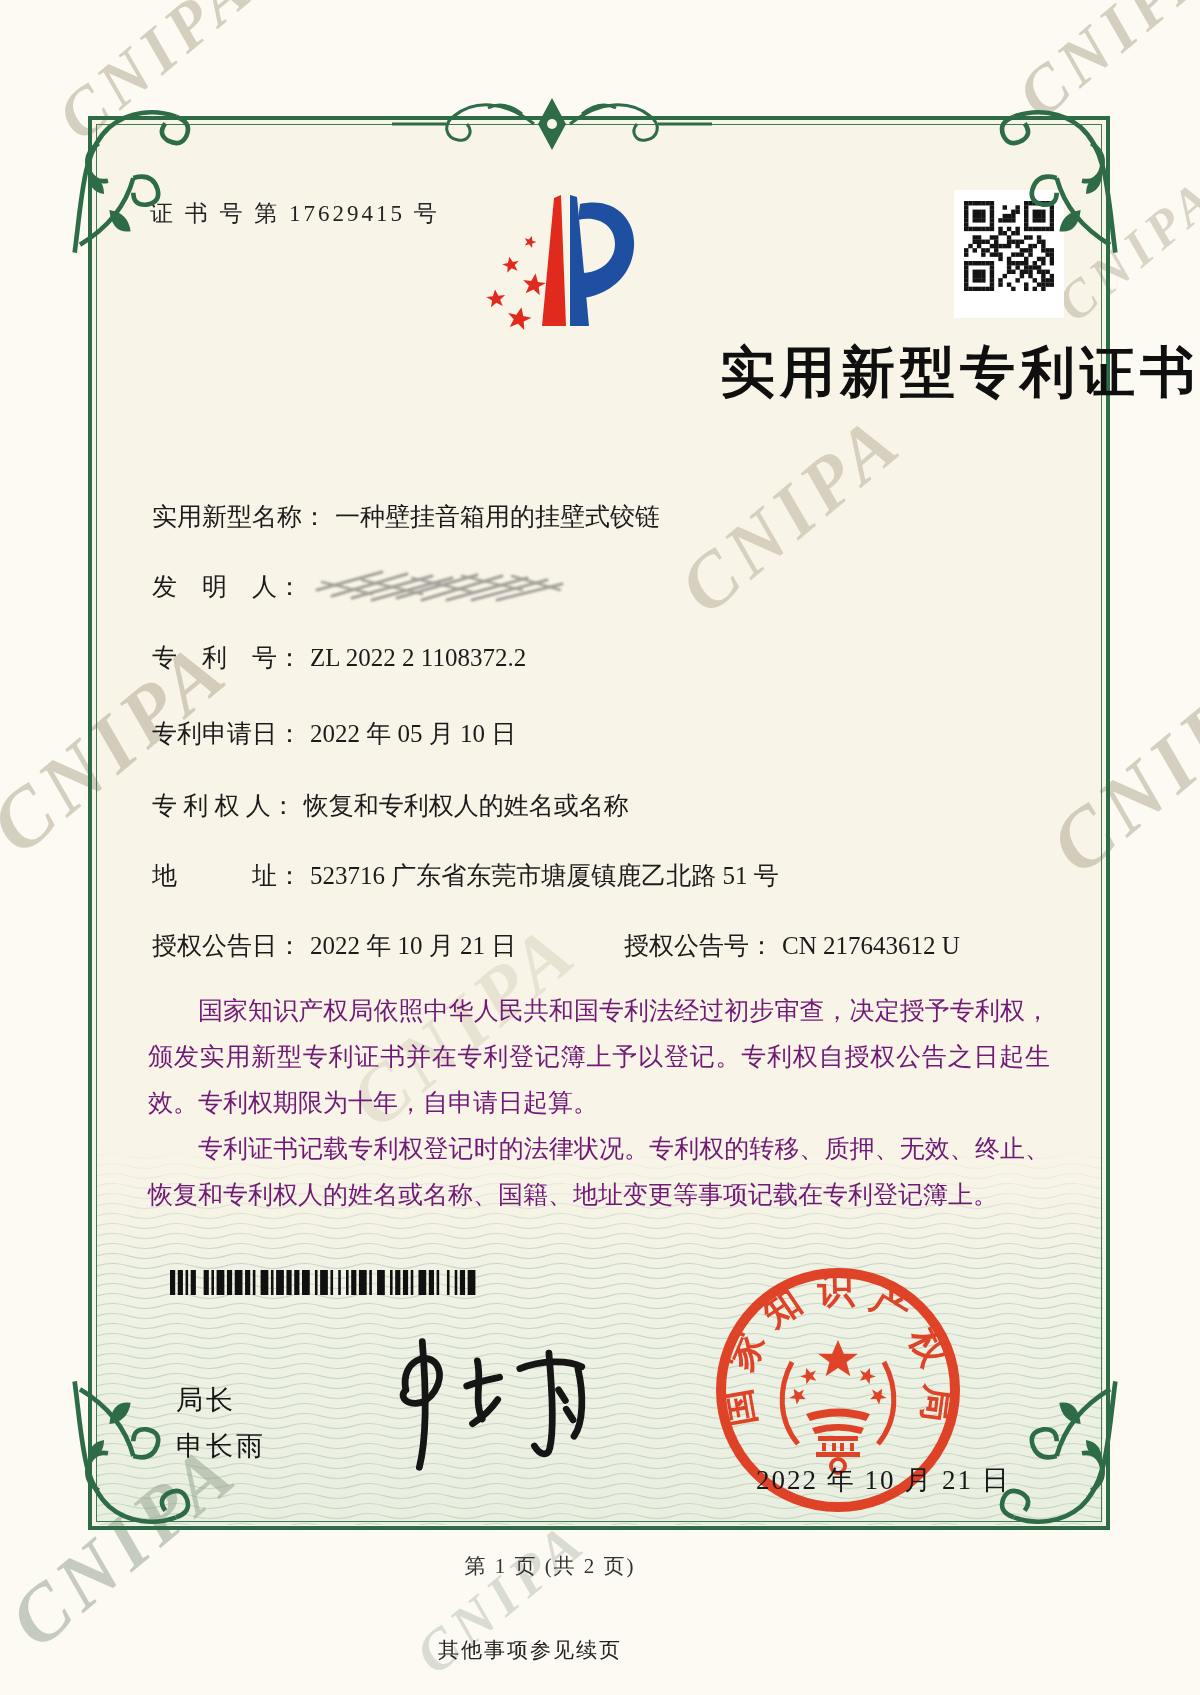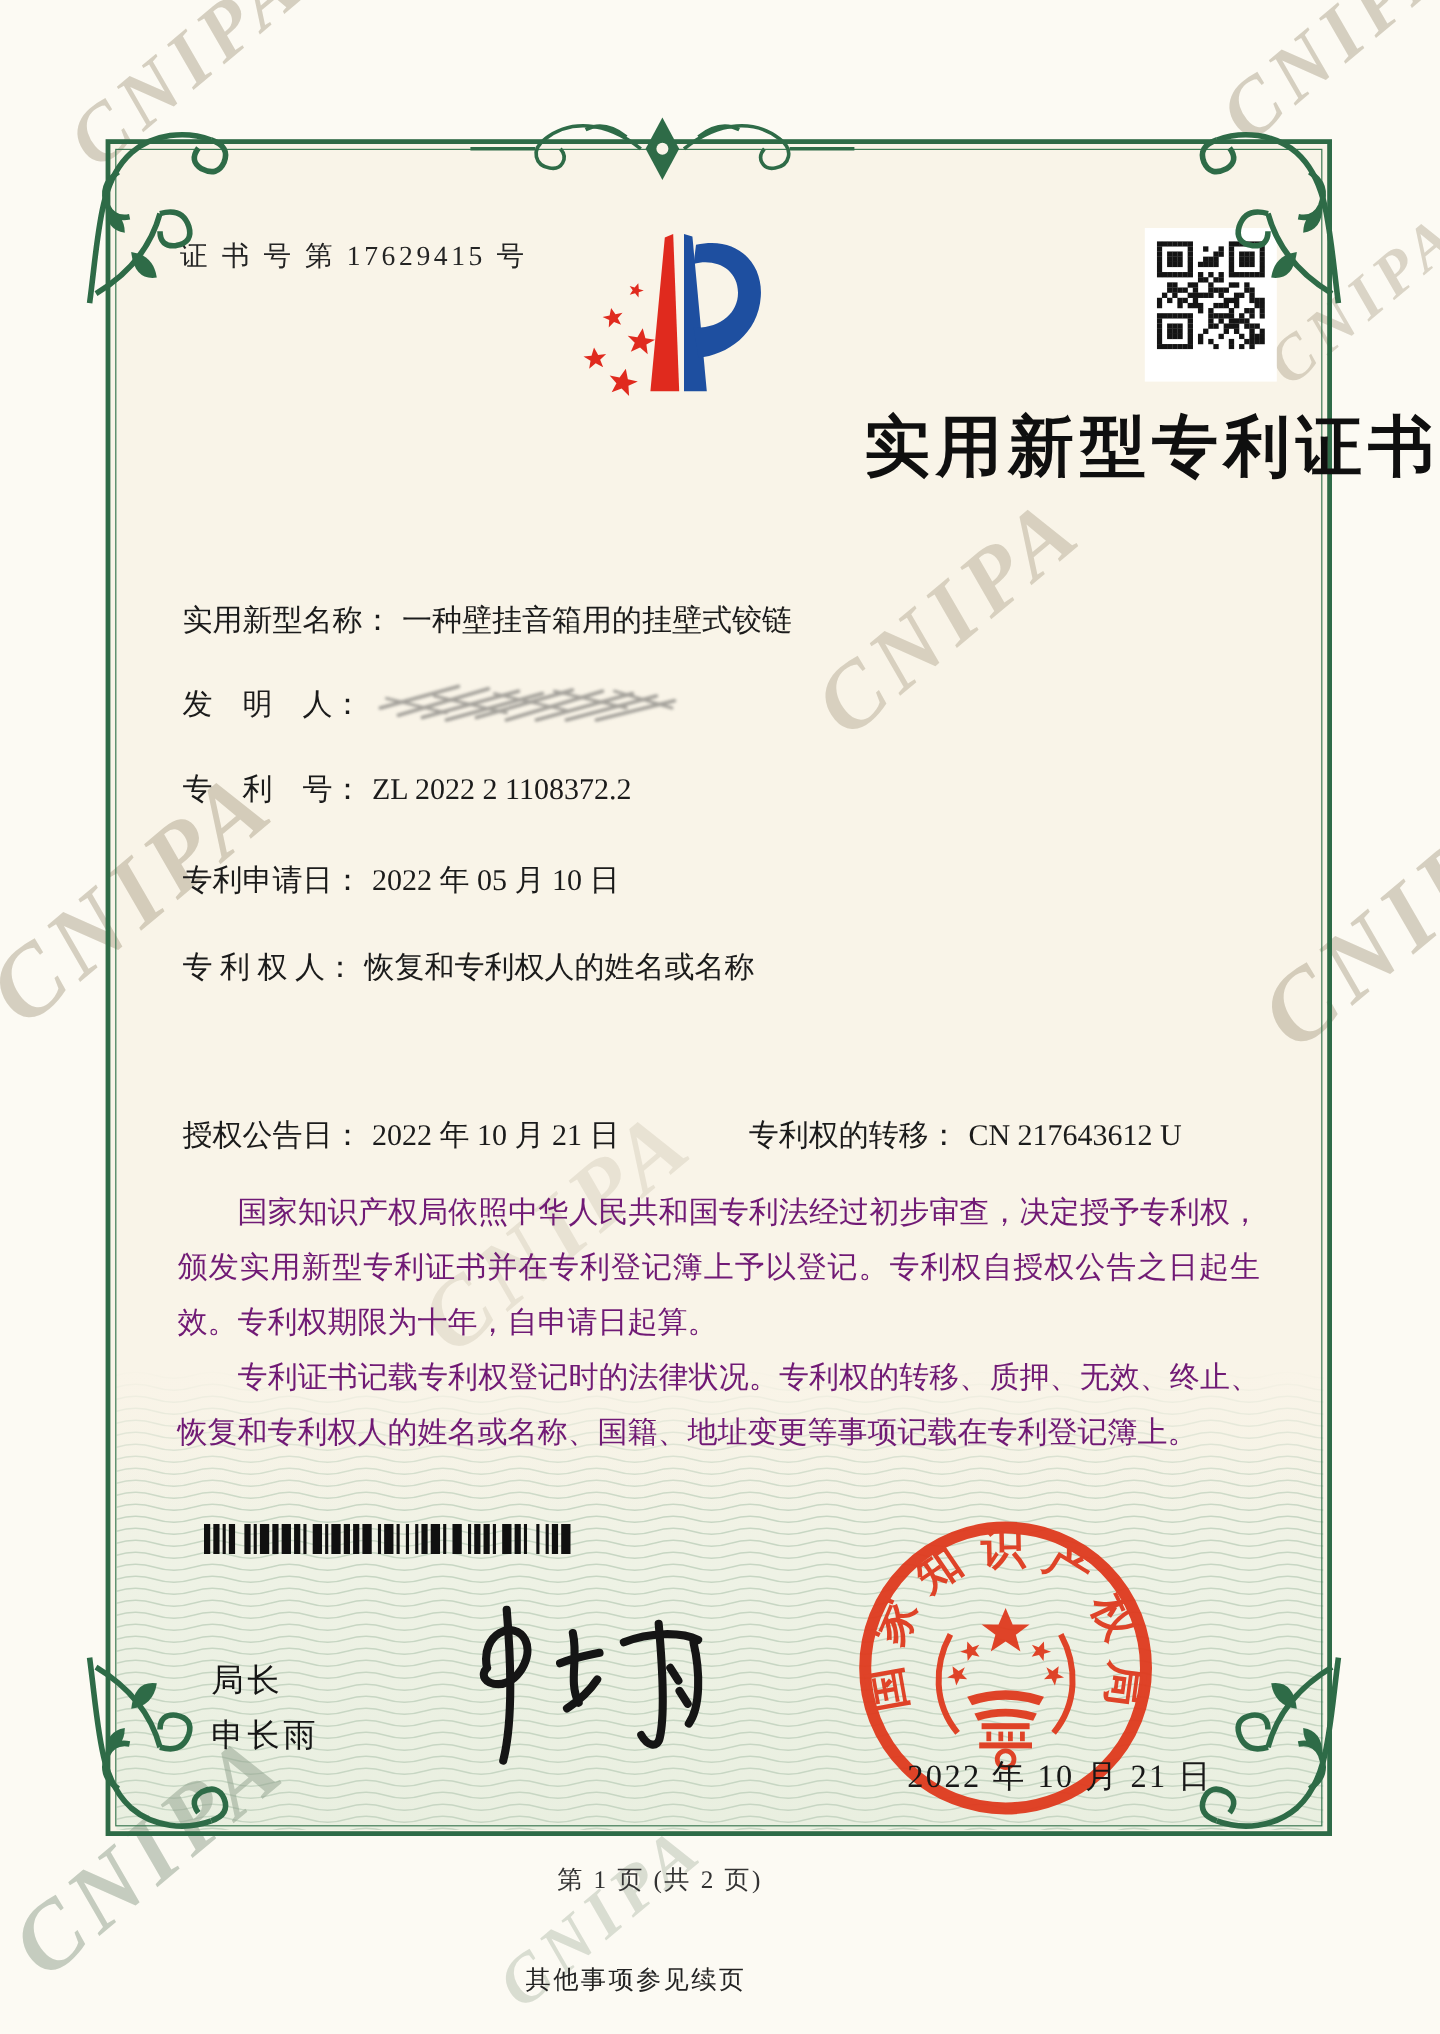--- a/index.html
+++ b/index.html
@@ -346,23 +346,26 @@
   </div>
   <div class="row row-patno">
     <span class="lab">专　利　号：</span><span class="val">ZL 2022 2 1108372.2</span>
   </div>
   <div class="row row-filing">
     <span class="lab">专利申请日：</span><span class="val">2022 年 05 月 10 日</span>
   </div>
   <div class="row row-patentee">
     <span class="lab">专 利 权 人：</span><span class="val">恢复和专利权人的姓名或名称</span>
   </div>
+  <div class="row row-address">
+    <span class="lab">地　　　址：</span><span class="val">523716 广东省东莞市塘厦镇鹿乙北路 51 号</span>
+  </div>
   <div class="row row-grant">
     <span><span>授权公告日：</span><span class="val">2022 年 10 月 21 日</span></span>
-    <span class="grant-no"><span>专利权的转移：</span><span class="val">CN 217643612 U</span></span>
+    <span class="grant-no"><span>授权公告号：</span><span class="val">CN 217643612 U</span></span>
   </div>
 
   <div class="body-text">
     <p>国家知识产权局依照中华人民共和国专利法经过初步审查，决定授予专利权，颁发实用新型专利证书并在专利登记簿上予以登记。专利权自授权公告之日起生效。专利权期限为十年，自申请日起算。</p>
     <p>专利证书记载专利权登记时的法律状况。专利权的转移、质押、无效、终止、恢复和专利权人的姓名或名称、国籍、地址变更等事项记载在专利登记簿上。</p>
   </div>
 
   <svg id="barcode-svg" class="barcode" width="308" height="25" xmlns="http://www.w3.org/2000/svg">
       <rect x="0.00" y="0" width="5.18" height="25"></rect>
       <rect x="7.76" y="0" width="5.18" height="25"></rect>

